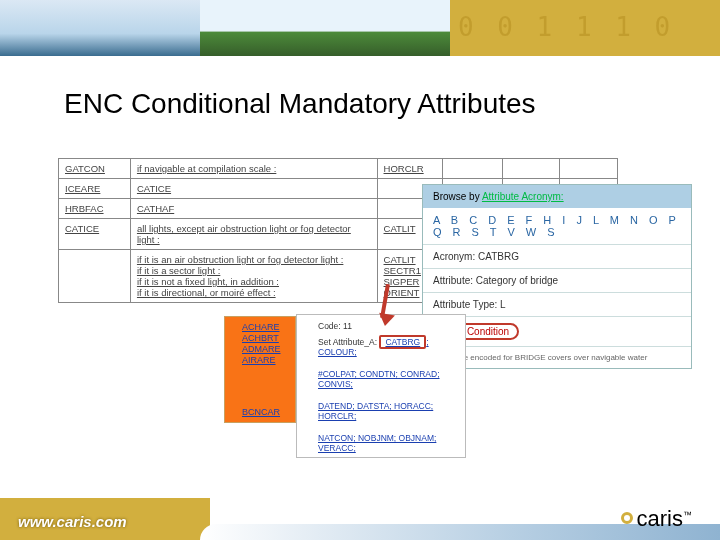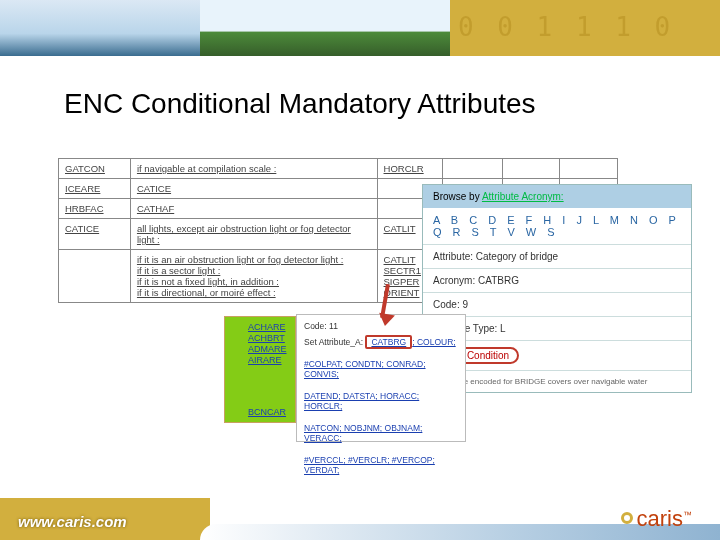--- a/index.html
+++ b/index.html
@@ -18,36 +18,36 @@
   .tbl td.col2 { width:64px; }
   .tbl td.col3 { width:58px; }
   .tbl td.col4 { width:56px; }
   .tbl td.col5 { width:56px; }
   .browse-card { position:absolute; right:28px; top:56px; width:270px; background:#fff; border:1px solid #9bb; font-size:10px; }
   .browse-card .hdr { background:#aecfe4; padding:6px 10px; }
   .browse-card .hdr a { color:#0b4; text-decoration:underline; }
   .browse-card .alpha { padding:6px 10px; letter-spacing:4px; color:#2a66a3; font-size:11px; }
   .browse-card .row { padding:6px 10px; border-top:1px solid #cdd; color:#333; font-size:10px; }
   .browse-card .enc { display:inline-block; border:2px solid #c0392b; border-radius:12px; padding:1px 8px; color:#b00; }
-  .left-list { position:absolute; left:224px; top:188px; width:72px; background:#84cc16; border:1px solid #c8a060; font-size:9px; color:#1a3fb0; padding:4px 23px; }
+  .left-list { position:absolute; left:224px; top:188px; width:72px; background:#f97316; border:1px solid #c8a060; font-size:9px; color:#1a3fb0; padding:4px 17px; }
   .left-list div { text-decoration:underline; margin:1px 0; }
-  .def-card { position:absolute; left:296px; top:186px; width:170px; height:128px; background:#fff; border:1px solid #bbb; font-size:8.5px; color:#333; padding:6px 7px; }
+  .def-card { position:absolute; left:296px; top:186px; width:170px; height:144px; background:#fff; border:1px solid #bbb; font-size:8.5px; color:#333; padding:6px 21px; }
   .def-card .code { color:#333; margin-bottom:6px; }
   .def-card .setattr { color:#333; }
   .def-card .setattr .pill { display:inline; color:#1a3fb0; text-decoration:underline; }
   .def-card .setattr .ring { border:2px solid #c0392b; border-radius:2px; padding:0 4px; }
   .def-card .links { color:#1a3fb0; text-decoration:underline; margin-top:12px; }
   .arrow { position:absolute; left:370px; top:150px; width:30px; height:48px; }
   .arrow::before { content:""; position:absolute; left:13px; top:6px; width:4px; height:34px; background:#c0392b; transform:rotate(10deg); }
   .arrow::after { content:""; position:absolute; left:8px; top:36px; width:0; height:0; border-left:8px solid transparent; border-right:8px solid transparent; border-top:12px solid #c0392b; transform:rotate(10deg); }
   .footer { position:absolute; left:0; bottom:0; width:100%; height:42px;padding-left:16px; }
   .footer .digits { position:absolute; left:0; bottom:0; width:210px; height:42px; background:#d2af3e; }
   .footer .url { position:absolute; left:18px; bottom:10px; color:#fff; font-style:italic; font-weight:bold; font-size:15px; text-shadow:0 0 3px #6a5000; }
   .footer .swoosh { position:absolute; right:0; bottom:0; width:520px; height:16px; background:linear-gradient(90deg,#fff 0,#e6eef5 20%,#b7cfe3 60%,#8fb3d1 100%); border-top-left-radius:16px; }
-  .footer .logo { position:absolute; right:28px; bottom:8px; font-size:22px; color:#c2410c; font-weight:normal; font-family: "Trebuchet MS", Arial, sans-serif; }
+  .footer .logo { position:absolute; right:28px; bottom:8px; font-size:22px; color:#000000; font-weight:normal; font-family: "Trebuchet MS", Arial, sans-serif; }
   .footer .logo .dot { display:inline-block; width:12px; height:12px; border:3px solid #d2af3e; border-radius:50%; vertical-align:middle; margin-right:4px; position:relative; top:-2px; }
   .footer .logo sup { font-size:9px; vertical-align:super; }
 </style>
 </head>
 <body>
 
 <div class="banner">
   <div class="sky"></div>
   <div class="land"></div>
   <div class="digits"><span>0 0 1 1 1 0</span></div>
@@ -108,23 +108,22 @@
       <td class="col5"></td>
     </tr>
   </tbody>
     </table>
 
   <div class="browse-card">
     <div class="hdr">
       <span>Browse by </span><a href="#">Attribute Acronym:</a>
     </div>
     <div class="alpha">A B C D E F H I J L M N O P Q R S T V W S</div>
+    <div class="row">Acronym: CATBRG</div>
     <div class="row">Attribute: Category of bridge</div>
-    <div class="row">Acronym: CATBRG</div>
-    <div class="row">Code: 9</div>
     <div class="row">Attribute Type: L</div>
     <div class="row"><span class="enc">ENC Condition</span></div>
     <div class="row" style="font-size:8px;color:#666">4 Must be encoded for BRIDGE covers over navigable water</div>
   </div>
 
   <div class="left-list">
     <div>ACHARE</div>
     <div>ACHBRT</div>
     <div>ADMARE</div>
     <div>AIRARE</div>
@@ -133,21 +132,20 @@
   </div>
 
   <div class="def-card">
     <div class="code">Code: 11</div>
     <div class="setattr">
       <span>Set Attribute_A: </span><span class="pill ring">CATBRG</span><span class="pill">; COLOUR;</span>
     </div>
     <div class="links">#COLPAT; CONDTN; CONRAD; CONVIS;</div>
     <div class="links">DATEND; DATSTA; HORACC; HORCLR;</div>
     <div class="links">NATCON; NOBJNM; OBJNAM; VERACC;</div>
-    <div class="links">#VERCCL; #VERCLR; #VERCOP; VERDAT;</div>
   </div>
 
   <div class="arrow"></div>
 
 </div>
 
 <div class="footer">
   <div class="digits"></div>
   <div class="url">www.caris.com</div>
   <div class="swoosh"></div>

